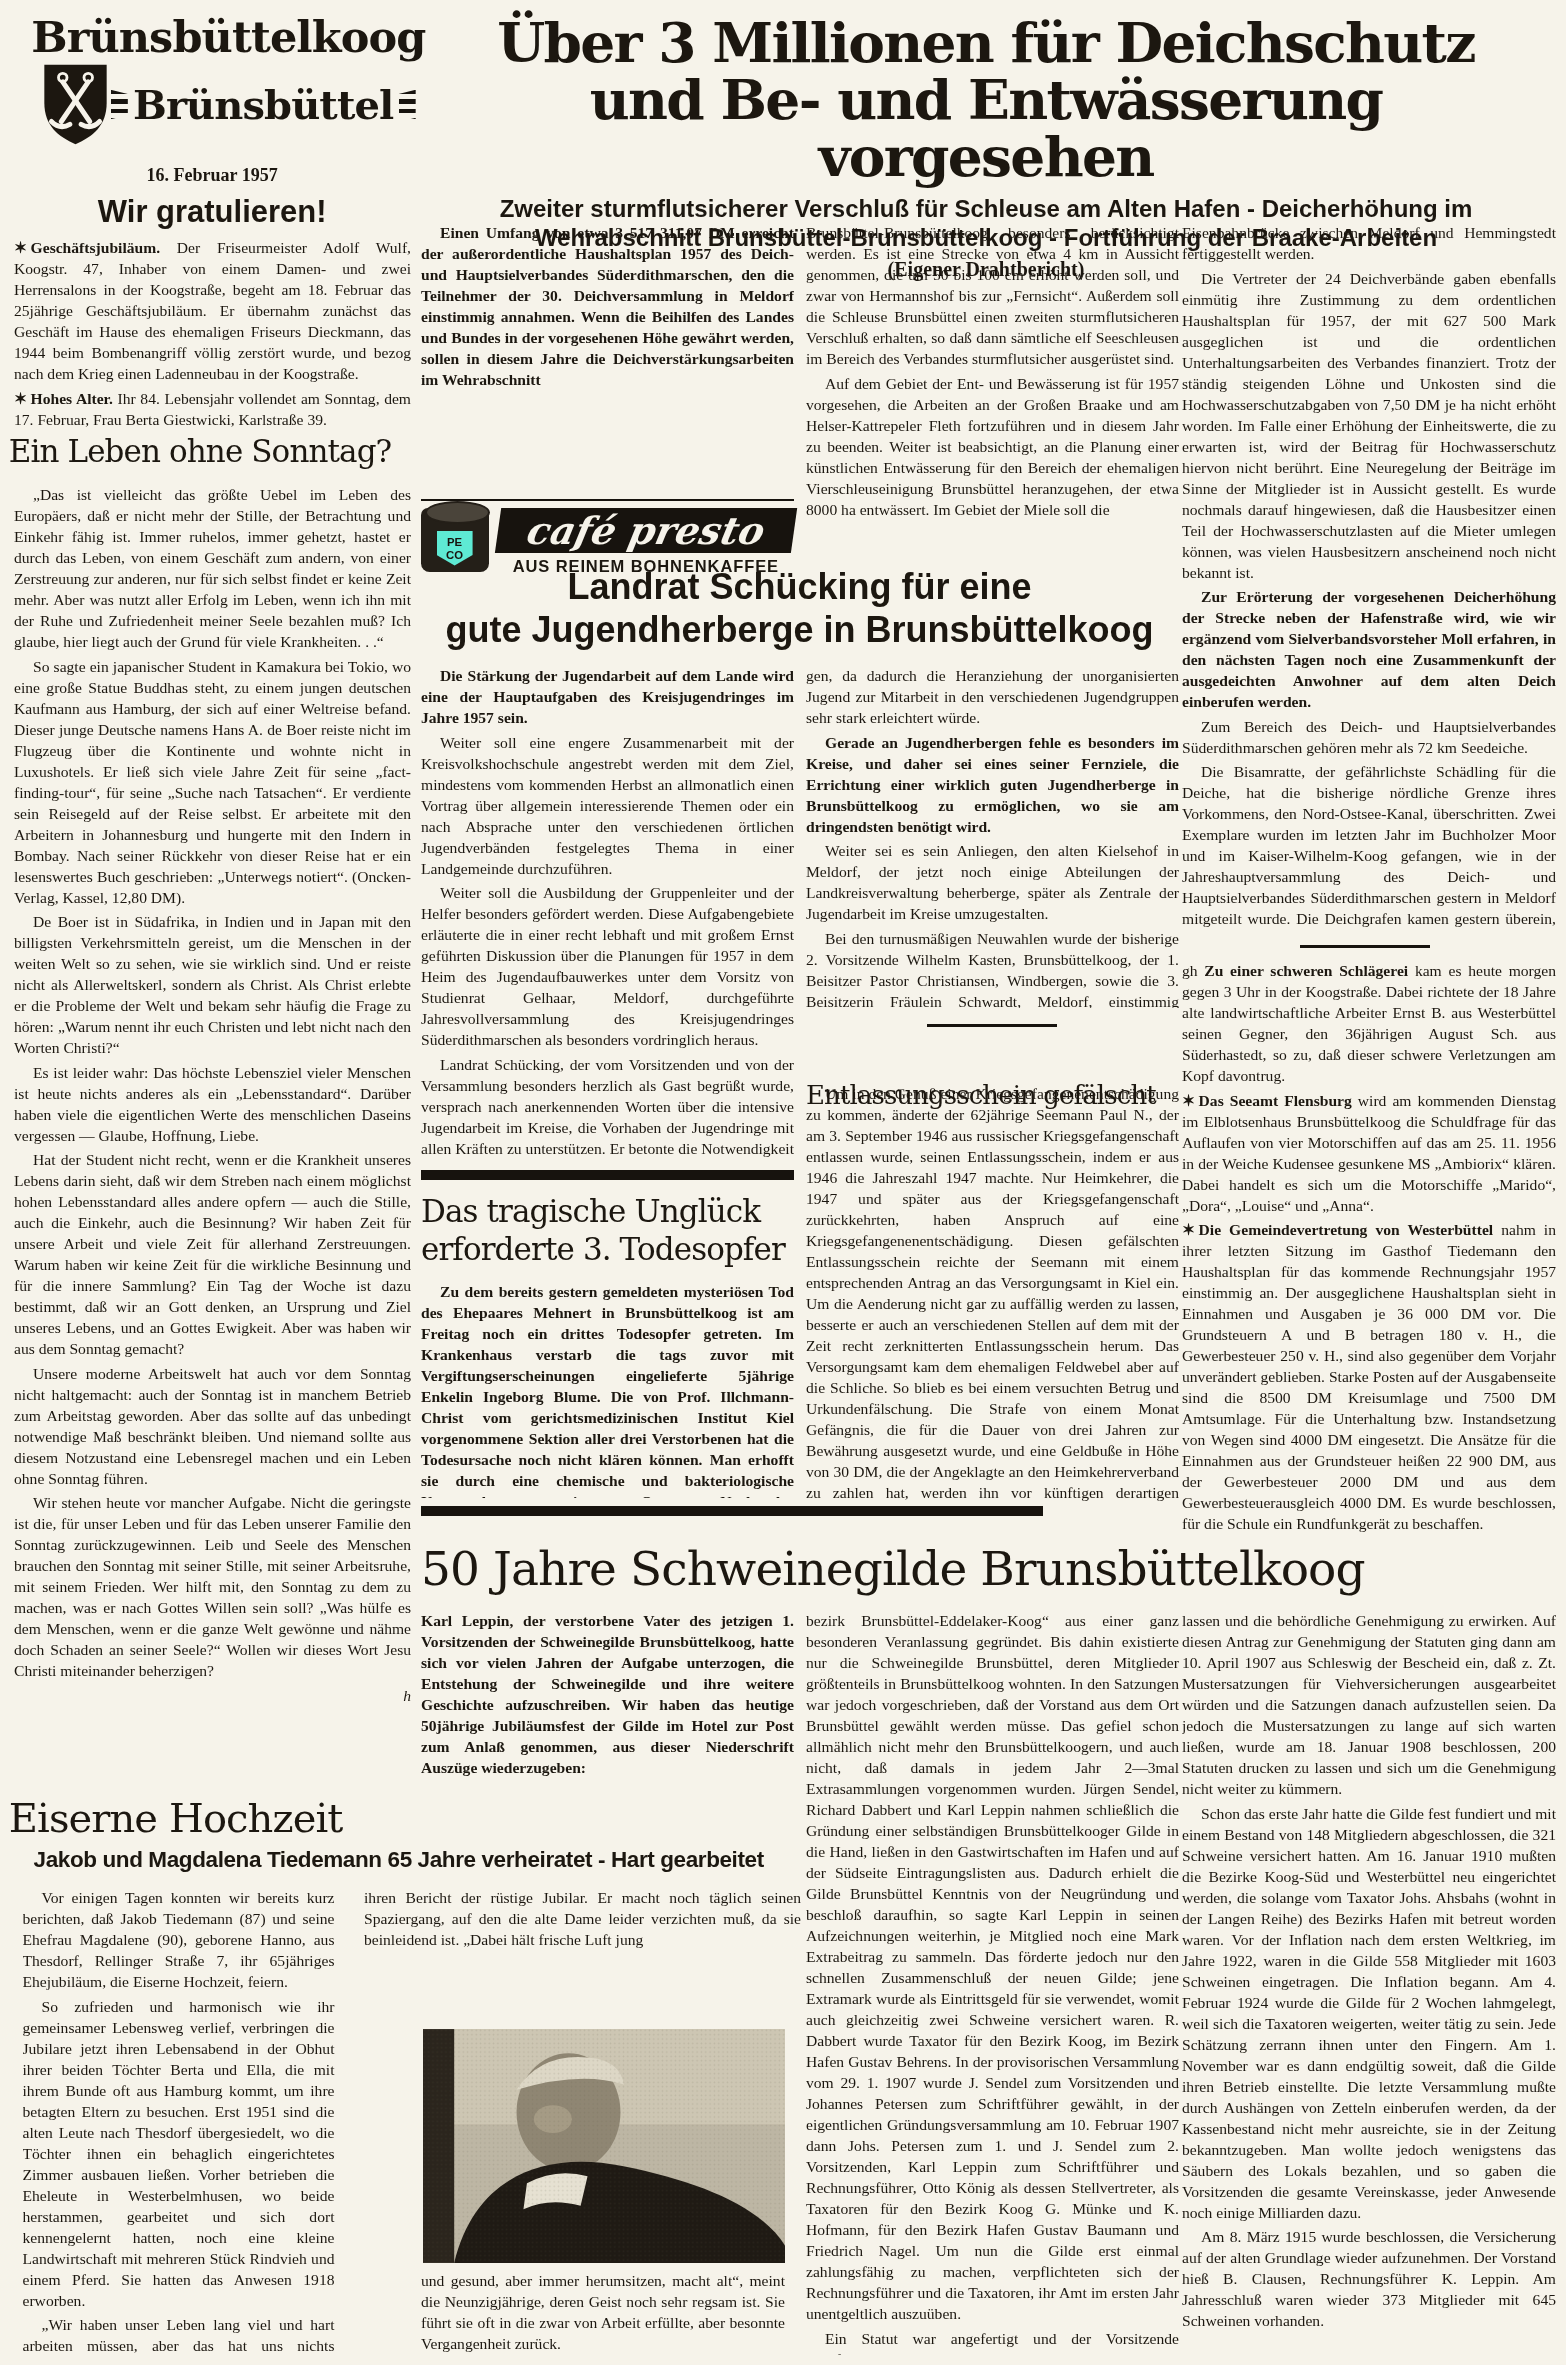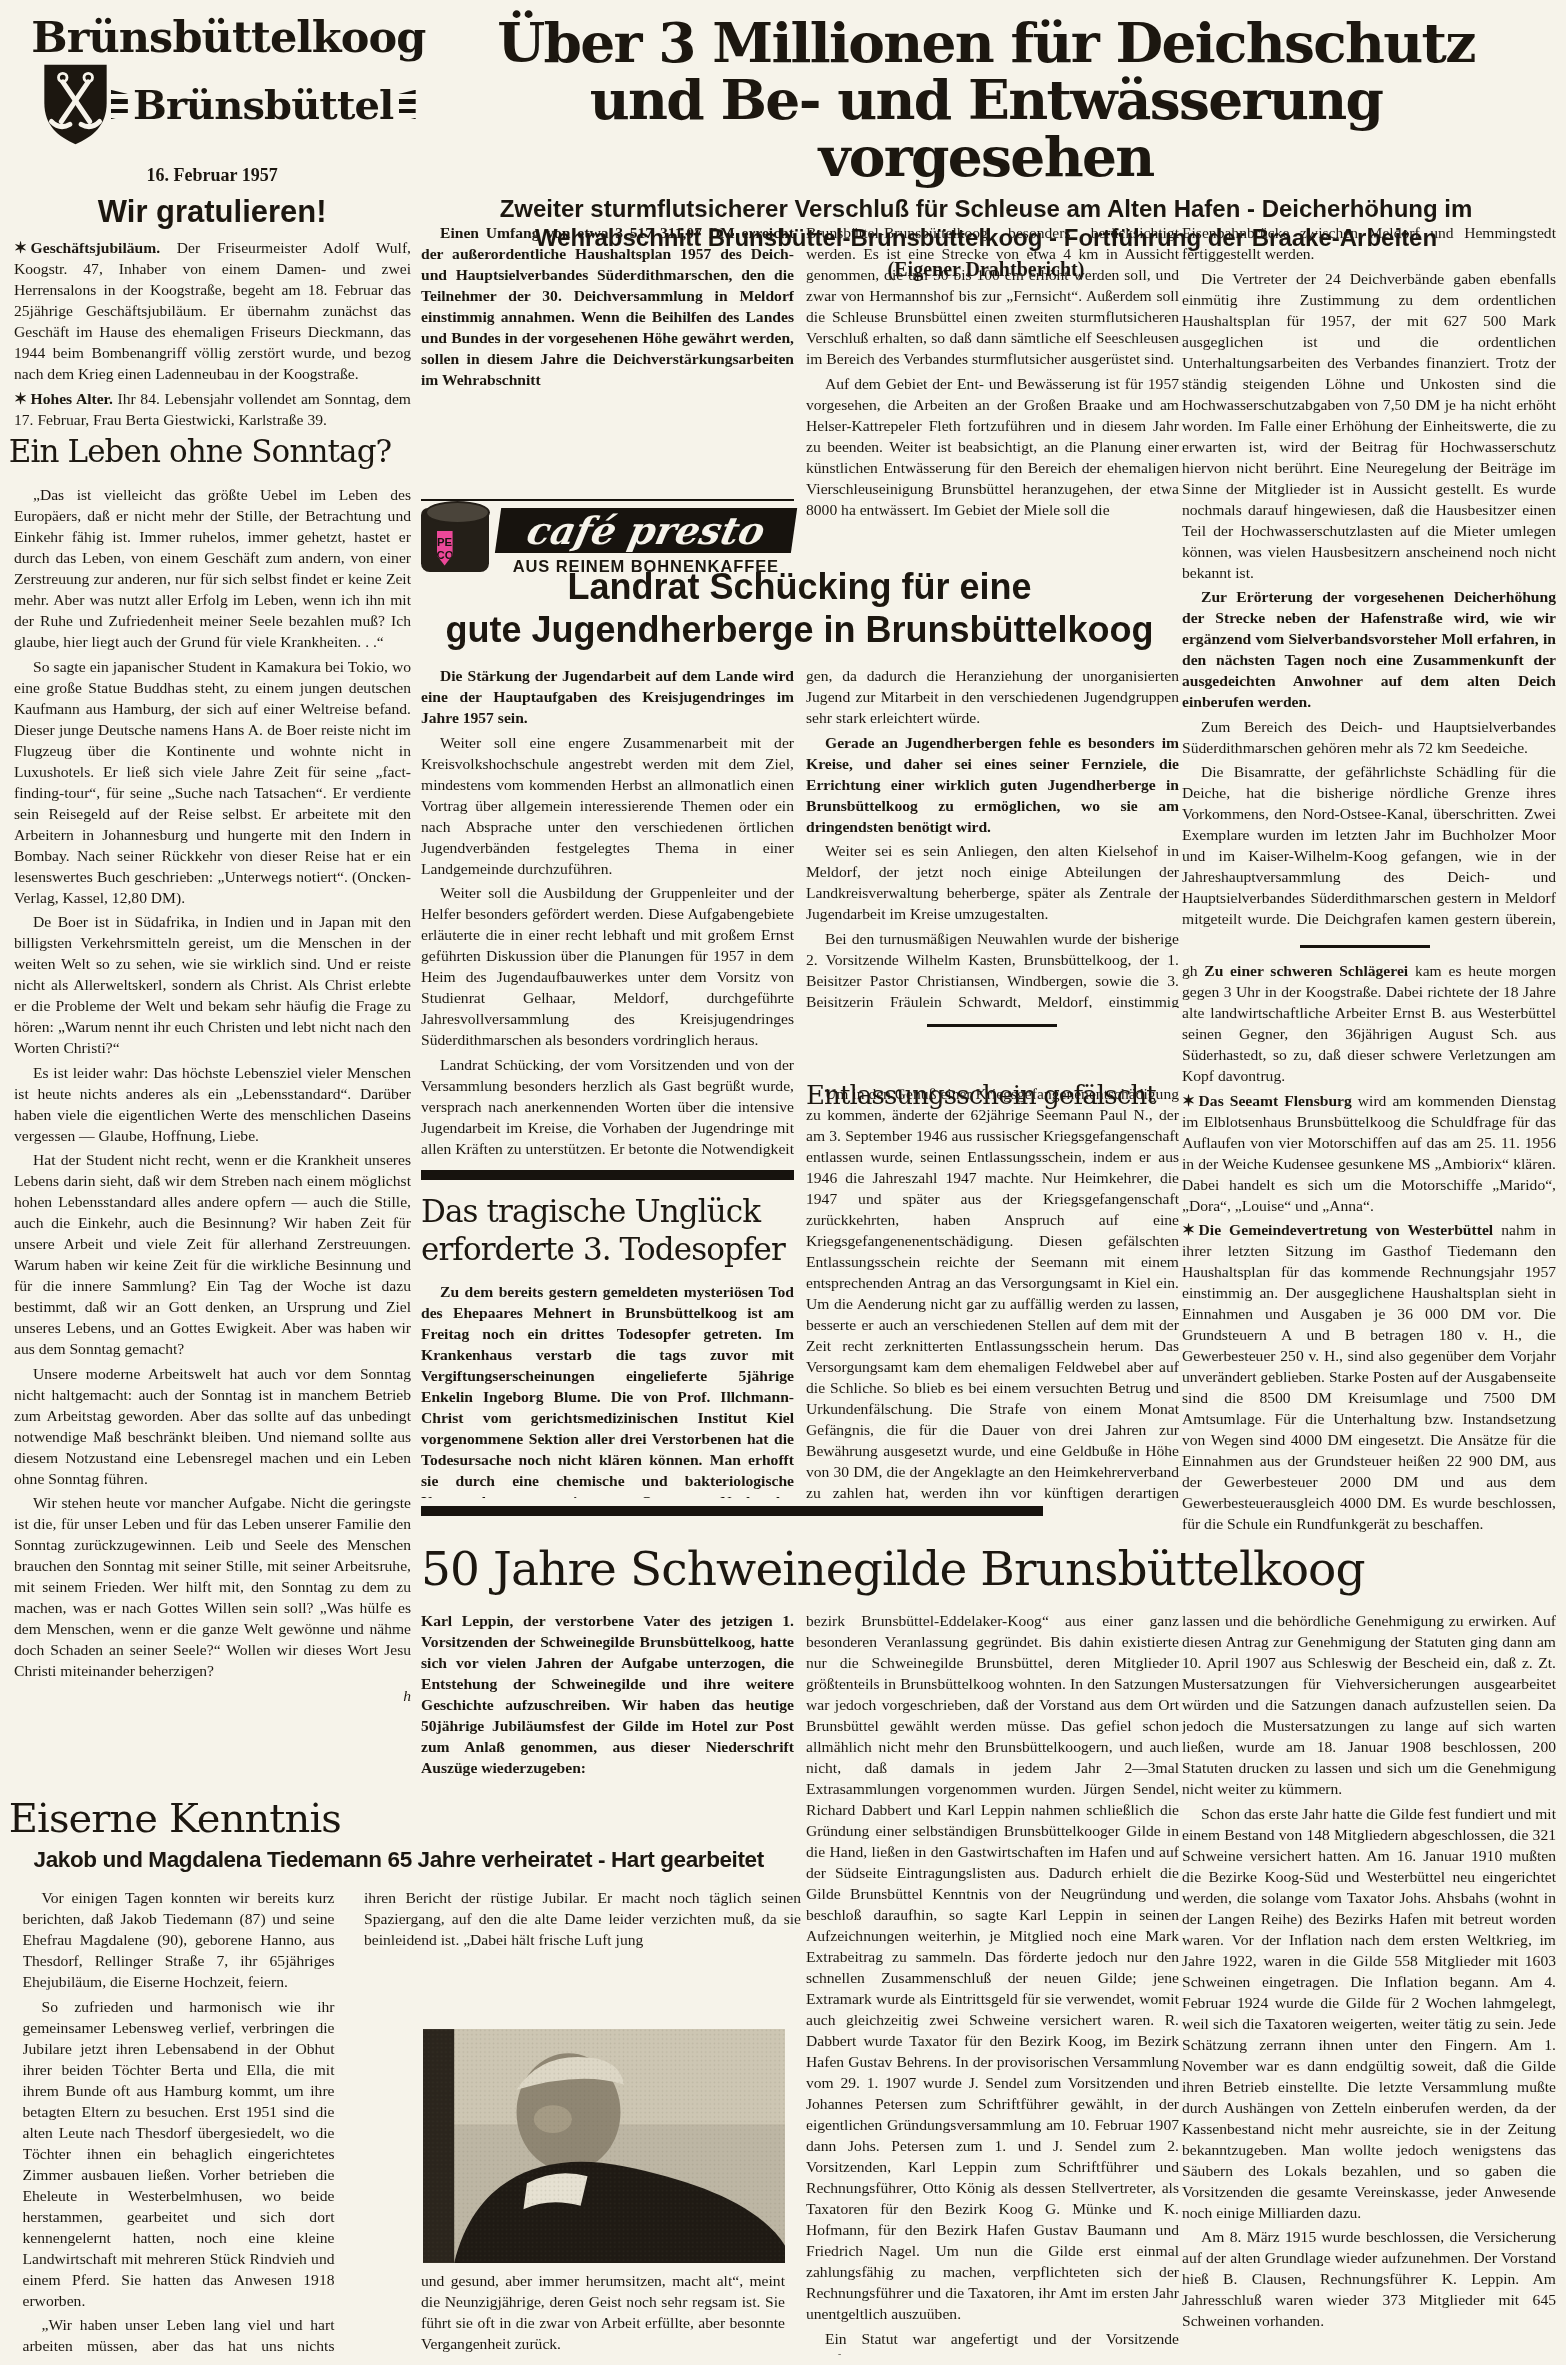--- a/index.html
+++ b/index.html
@@ -27,21 +27,21 @@
   
   .mainhead{font-family:"DejaVu Serif",serif;font-weight:bold;font-size:55px;line-height:57px;letter-spacing:-1.7px;text-align:center;}
   .subhead{font-family:"Liberation Sans",sans-serif;font-weight:bold;font-size:24px;line-height:29.5px;text-align:center;margin-top:8.7px;}
   .byline{font-family:"Liberation Serif",serif;font-weight:bold;font-size:20px;text-align:center;margin-top:5.2px;}
   .sechead-sans{font-family:"Liberation Sans",sans-serif;font-weight:bold;font-size:36px;line-height:43px;text-align:center;}
   .sechead-slab{font-family:"DejaVu Serif",serif;font-weight:normal;text-align:left;letter-spacing:-0.9px;}
   
   .presto{border-top:2.6px solid #17130e;padding-top:7px;display:flex;align-items:flex-start;}
   .can{position:relative;width:68px;height:64px;background:#241f18;border-radius:7px 7px 8.7px 8.7px;margin-right:8.7px;flex:0 0 auto;}
   .can:before{content:"";position:absolute;left:3.5px;top:-7px;width:61px;height:19px;background:#4a443a;border-radius:50%;border:2.6px solid #241f18;}
-  .can-label{position:absolute;left:15.6px;top:22.5px;width:16px;height:35px;background:#ec4899;clip-path:polygon(0 0,100% 0,100% 70%,50% 100%,0 70%);font:bold 11.3px/13px "Liberation Sans",sans-serif;text-align:center;padding-top:5.2px;color:#17130e;}
+  .can-label{position:absolute;left:15.6px;top:22.5px;width:36px;height:35px;background:#5eead4;clip-path:polygon(0 0,100% 0,100% 70%,50% 100%,0 70%);font:bold 11.3px/13px "Liberation Sans",sans-serif;text-align:center;padding-top:5.2px;color:#17130e;}
   .presto-right{flex:1;}
   .presto-band{background:#17130e;color:#f6f3ea;transform:skewX(-8deg);padding:1.7px 12px;text-align:center;}
   .presto-brand{font-family:"DejaVu Serif",serif;font-style:italic;font-weight:bold;font-size:38px;line-height:42px;transform:skewX(-4deg);}
   .presto-tag{font-family:"Liberation Sans",sans-serif;font-weight:bold;font-size:16.5px;letter-spacing:0.9px;text-align:center;margin-top:3.5px;}
 </style>
 </head>
 <body>
 
 <div class="page">
 
@@ -175,21 +175,21 @@
   <div class="abs bodytext" style="left:806px;top:1610px;width:373px;height:745px;">
     <p class="noindent">bezirk Brunsbüttel-Eddelaker-Koog“ aus einer ganz besonderen Veranlassung gegründet. Bis dahin existierte nur die Schweinegilde Brunsbüttel, deren Mitglieder größtenteils in Brunsbüttelkoog wohnten. In den Satzungen war jedoch vorgeschrieben, daß der Vorstand aus dem Ort Brunsbüttel gewählt werden müsse. Das gefiel schon allmählich nicht mehr den Brunsbüttelkoogern, und auch nicht, daß damals in jedem Jahr 2—3mal Extrasammlungen vorgenommen wurden. Jürgen Sendel, Richard Dabbert und Karl Leppin nahmen schließlich die Gründung einer selbständigen Brunsbüttelkooger Gilde in die Hand, ließen in den Gastwirtschaften im Hafen und auf der Südseite Eintragungslisten aus. Dadurch erhielt die Gilde Brunsbüttel Kenntnis von der Neugründung und beschloß daraufhin, so sagte Karl Leppin in seinen Aufzeichnungen weiterhin, je Mitglied noch eine Mark Extrabeitrag zu sammeln. Das förderte jedoch nur den schnellen Zusammenschluß der neuen Gilde; jene Extramark wurde als Eintrittsgeld für sie verwendet, womit auch gleichzeitig zwei Schweine versichert waren. R. Dabbert wurde Taxator für den Bezirk Koog, im Bezirk Hafen Gustav Behrens. In der provisorischen Versammlung vom 29. 1. 1907 wurde J. Sendel zum Vorsitzenden und Johannes Petersen zum Schriftführer gewählt, in der eigentlichen Gründungsversammlung am 10. Februar 1907 dann Johs. Petersen zum 1. und J. Sendel zum 2. Vorsitzenden, Karl Leppin zum Schriftführer und Rechnungsführer, Otto König als dessen Stellvertreter, als Taxatoren für den Bezirk Koog G. Münke und K. Hofmann, für den Bezirk Hafen Gustav Baumann und Friedrich Nagel. Um nun die Gilde erst einmal zahlungsfähig zu machen, verpflichteten sich der Rechnungsführer und die Taxatoren, ihr Amt im ersten Jahr unentgeltlich auszuüben.</p>
     <p>Ein Statut war angefertigt und der Vorsitzende beauftragt worden, es drucken zu</p>
   </div>
   <div class="abs bodytext" style="left:1182px;top:1610px;width:374px;height:745px;">
     <p class="noindent">lassen und die behördliche Genehmigung zu erwirken. Auf diesen Antrag zur Genehmigung der Statuten ging dann am 10. April 1907 aus Schleswig der Bescheid ein, daß z. Zt. Mustersatzungen für Viehversicherungen ausgearbeitet würden und die Satzungen danach aufzustellen seien. Da jedoch die Mustersatzungen zu lange auf sich warten ließen, wurde am 18. Januar 1908 beschlossen, 200 Statuten drucken zu lassen und sich um die Genehmigung nicht weiter zu kümmern.</p>
     <p>Schon das erste Jahr hatte die Gilde fest fundiert und mit einem Bestand von 148 Mitgliedern abgeschlossen, die 321 Schweine versichert hatten. Am 16. Januar 1910 mußten die Bezirke Koog-Süd und Westerbüttel neu eingerichtet werden, die solange vom Taxator Johs. Ahsbahs (wohnt in der Langen Reihe) des Bezirks Hafen mit betreut worden waren. Vor der Inflation nach dem ersten Weltkrieg, im Jahre 1922, waren in die Gilde 558 Mitglieder mit 1603 Schweinen eingetragen. Die Inflation begann. Am 4. Februar 1924 wurde die Gilde für 2 Wochen lahmgelegt, weil sich die Taxatoren weigerten, weiter tätig zu sein. Jede Schätzung zerrann ihnen unter den Fingern. Am 1. November war es dann endgültig soweit, daß die Gilde ihren Betrieb einstellte. Die letzte Versammlung mußte durch Aushängen von Zetteln einberufen werden, da der Kassenbestand nicht mehr ausreichte, sie in der Zeitung bekanntzugeben. Man wollte jedoch wenigstens das Säubern des Lokals bezahlen, und so gaben die Vorsitzenden die gesamte Vereinskasse, jeder Anwesende noch einige Milliarden dazu.</p>
     <p>Am 8. März 1915 wurde beschlossen, die Versicherung auf der alten Grundlage wieder aufzunehmen. Der Vorstand hieß B. Clausen, Rechnungsführer K. Leppin. Am Jahresschluß waren wieder 373 Mitglieder mit 645 Schweinen vorhanden.</p>
   </div>
 
-  <div class="abs sechead-slab" style="left:8.7px;top:1795px;width:780px;font-size:40px;">Eiserne Kenntnis</div>
+  <div class="abs sechead-slab" style="left:8.7px;top:1795px;width:780px;font-size:40px;">Eiserne Hochzeit</div>
   <div class="abs sans center" style="left:8.7px;top:1847px;width:780px;font-size:22.5px;letter-spacing:-0.4px;">Jakob und Magdalena Tiedemann 65 Jahre verheiratet - Hart gearbeitet</div>
   <div class="abs bodytext" style="left:22.5px;top:1887px;width:312px;height:471px;">
     <p>Vor einigen Tagen konnten wir bereits kurz berichten, daß Jakob Tiedemann (87) und seine Ehefrau Magdalene (90), geborene Hanno, aus Thesdorf, Rellinger Straße 7, ihr 65jähriges Ehejubiläum, die Eiserne Hochzeit, feiern.</p>
     <p>So zufrieden und harmonisch wie ihr gemeinsamer Lebensweg verlief, verbringen die Jubilare jetzt ihren Lebensabend in der Obhut ihrer beiden Töchter Berta und Ella, die mit ihrem Bunde oft aus Hamburg kommt, um ihre betagten Eltern zu besuchen. Erst 1951 sind die alten Leute nach Thesdorf übergesiedelt, wo die Töchter ihnen ein behaglich eingerichtetes Zimmer ausbauen ließen. Vorher betrieben die Eheleute in Westerbelmhusen, wo beide herstammen, gearbeitet und sich dort kennengelernt hatten, noch eine kleine Landwirtschaft mit mehreren Stück Rindvieh und einem Pferd. Sie hatten das Anwesen 1918 erworben.</p>
     <p>„Wir haben unser Leben lang viel und hart arbeiten müssen, aber das hat uns nichts geschadet. Im Gegenteil, wir sind nie krank gewesen“, erzählt stolz Mutter Tiedemann. „Dazu hatten wir auch nie Zeit“, bekräftigt</p>
   </div>
   <div class="abs bodytext" style="left:364px;top:1887px;width:437px;height:139px;">
     <p class="noindent">ihren Bericht der rüstige Jubilar. Er macht noch täglich seinen Spaziergang, auf den die alte Dame leider verzichten muß, da sie beinleidend ist. „Dabei hält frische Luft jung</p>
   </div>
 

